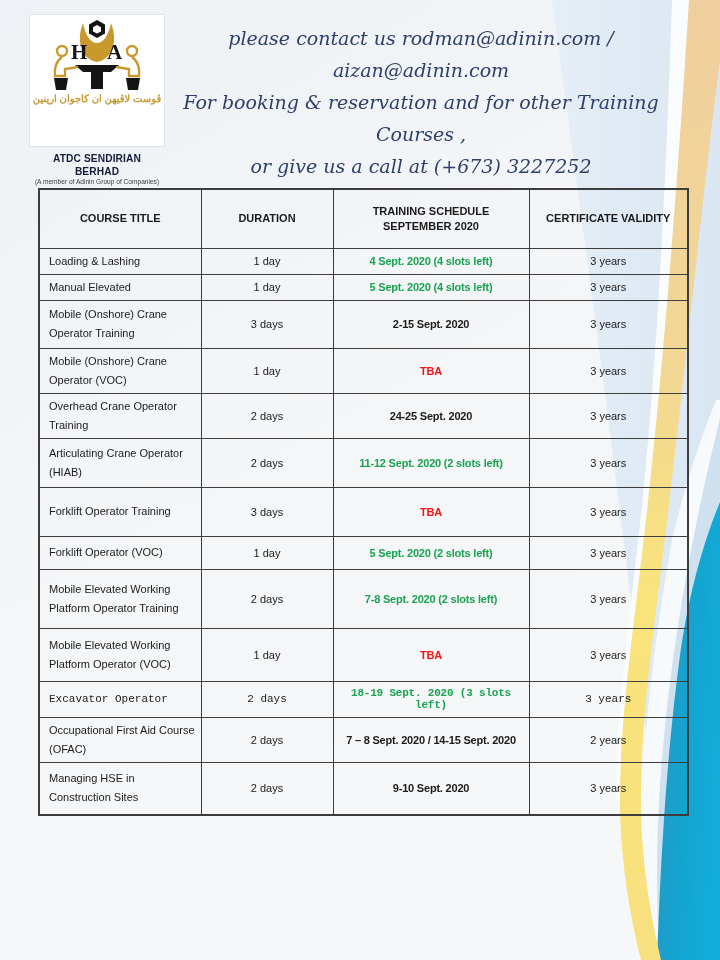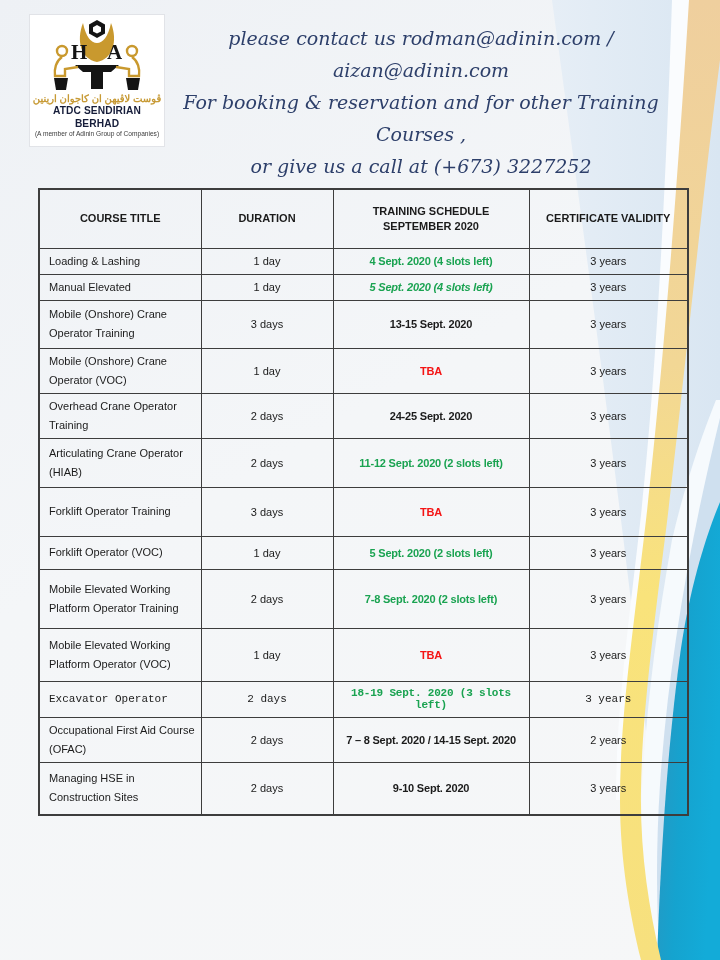--- a/index.html
+++ b/index.html
@@ -12,21 +12,21 @@
   
   #decor { position:absolute; inset:0; z-index:0; }
   
   .logo-box{
     position:absolute; left:30px; top:15px; width:134px; height:131px;
     background:#ffffff; z-index:3; text-align:center; padding-top:4px;
     box-shadow:0 0 0 1px rgba(200,200,205,.35);
   }
   .logo-box svg{ display:block; margin:0 auto; }
   .arabic-line{ font-size:10px; line-height:11px; color:#c79a35; font-weight:bold; }
-  .org-name{ font-size:10.2px; line-height:13px; font-weight:bold; color:#161d3a; letter-spacing:.1px; }
+  .org-name{ font-size:10.2px; line-height:13px; font-weight:bold; color:#161d3a; letter-spacing:.1px;margin-top:48px; }
   .org-sub{ font-size:6.6px; line-height:8px; color:#3c3c3c; }
   
   .contact-block{
     position:absolute; left:178px; top:22px; width:486px; z-index:2;
     text-align:center; font-family:"DejaVu Serif", serif; font-style:italic;
     font-size:19px; line-height:32px; color:#2d3f6a;
   }
   
   table.courses{
     position:absolute; left:38px; top:188px; width:649px; z-index:2;
@@ -144,27 +144,27 @@
   <tbody>
       <tr style="height: 26px;">
     <td class="c-title">Loading &amp; Lashing</td>
     <td class="c-dur">1 day</td>
     <td class="c-sched" style="color: rgb(26, 163, 81);">4 Sept. 2020 (4 slots left)</td>
     <td class="c-val">3 years</td>
   </tr>
       <tr style="height: 26px;">
     <td class="c-title">Manual Elevated</td>
     <td class="c-dur">1 day</td>
-    <td class="c-sched" style="color: rgb(26, 163, 81); font-style: italic;">5 Sept. 2020 (4 slots left)</td>
+    <td class="c-sched" style="color: rgb(26, 163, 81);">5 Sept. 2020 (4 slots left)</td>
     <td class="c-val">3 years</td>
   </tr>
       <tr style="height: 48px;">
     <td class="c-title">Mobile (Onshore) Crane Operator Training</td>
     <td class="c-dur">3 days</td>
-    <td class="c-sched" style="color: rgb(27, 27, 27);">13-15 Sept. 2020</td>
+    <td class="c-sched" style="color: rgb(27, 27, 27);">2-15 Sept. 2020</td>
     <td class="c-val">3 years</td>
   </tr>
       <tr style="height: 45px;">
     <td class="c-title">Mobile (Onshore) Crane Operator (VOC)</td>
     <td class="c-dur">1 day</td>
     <td class="c-sched" style="color: rgb(244, 20, 20);">TBA</td>
     <td class="c-val">3 years</td>
   </tr>
       <tr style="height: 45px;">
     <td class="c-title">Overhead Crane Operator Training</td>

